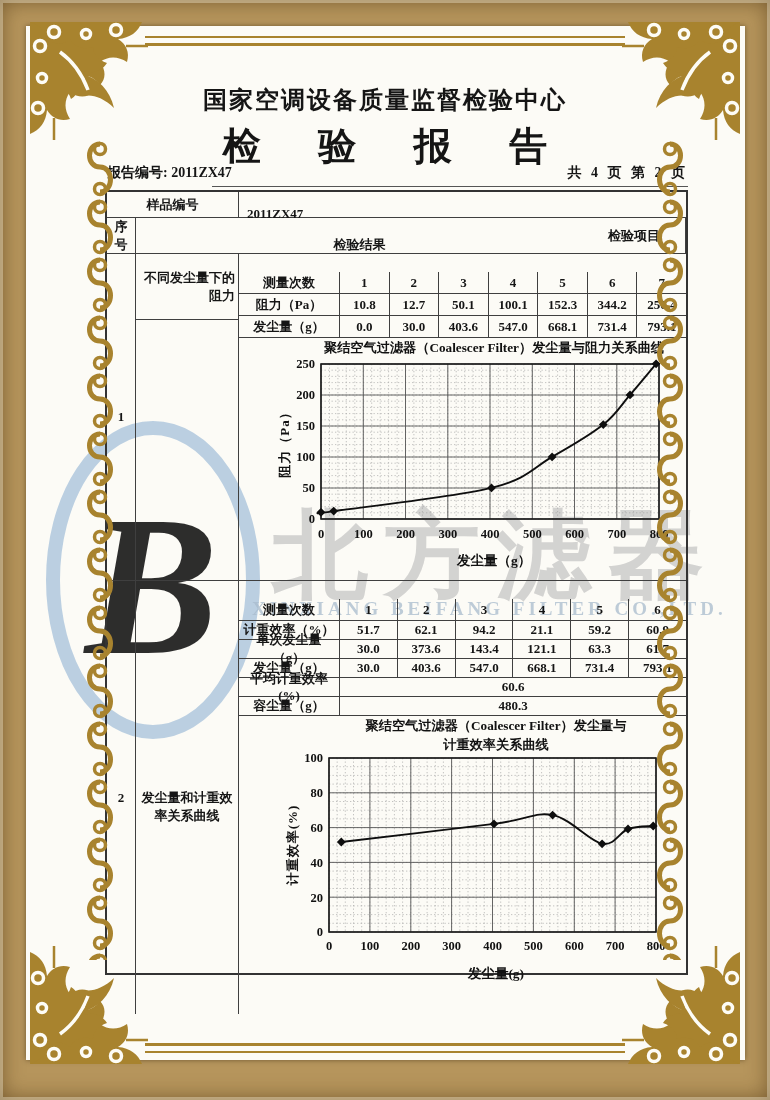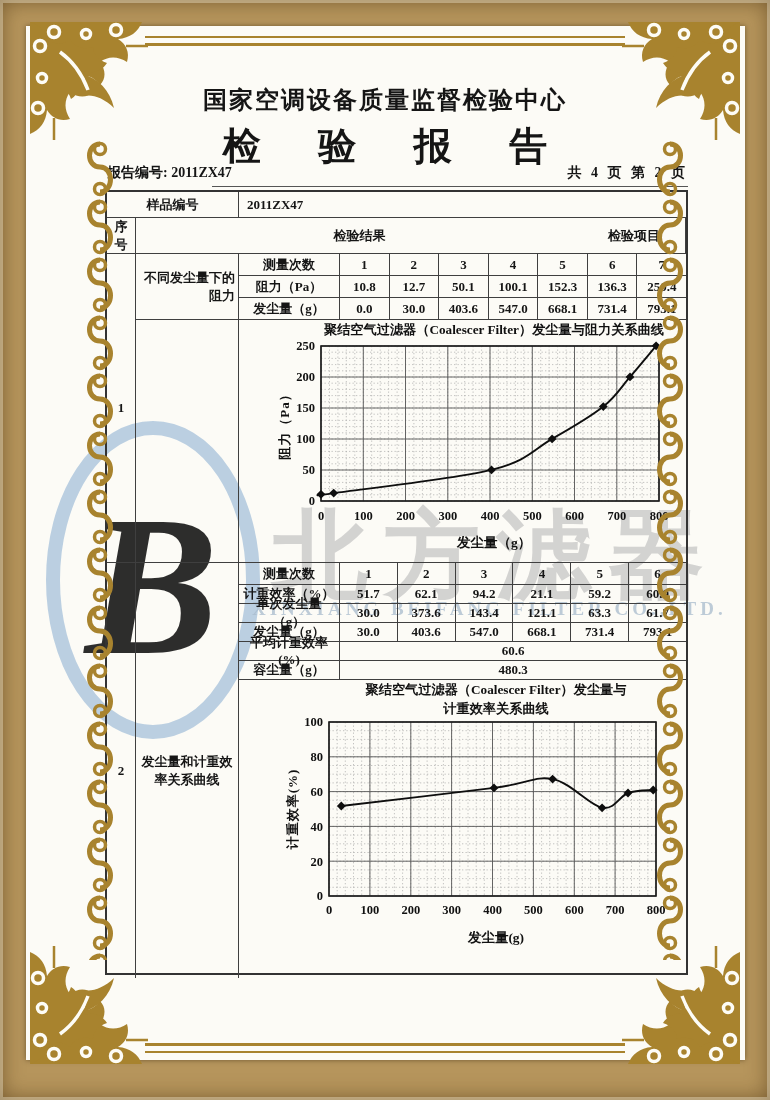--- a/index.html
+++ b/index.html
@@ -44,21 +44,21 @@
        border:2px solid #333;box-sizing:border-box;display:flex;flex-direction:column;
        font-size:13px;font-weight:600;}
   .dtable *{box-sizing:border-box;}
   .tr{display:flex;}
   .td{display:flex;align-items:center;justify-content:center;text-align:center;padding:0 3px;}
   .b-r{border-right:1px solid #3f3f3f;}
   .b-b{border-bottom:1px solid #3f3f3f;}
   .w-seq{width:29px;flex:none;}
   .w-item{width:103px;flex:none;}
   .w-lab{width:101px;flex:none;}
-  .grow{flex:1;}
+  .grow{flex:1;margin-top:18px;}
   .left-al{justify-content:flex-start;padding-left:8px;}
   .sec{display:flex;}
   .col{display:flex;flex-direction:column;}
   .mr{display:flex;flex:none;}
   .mv{flex:1;display:flex;align-items:center;justify-content:center;}
   .chart-cell{position:relative;flex:1;}
   .chart-cell svg{position:absolute;left:0;top:0;}
   text{font-family:"Liberation Serif","DejaVu Serif",serif;fill:#111;}
 </style>
 </head>
@@ -117,21 +117,21 @@
                 <div class="mv b-b b-r">6</div>
                 <div class="mv b-b">7</div>
               </div>
               <div class="mr" style="height: 22px;">
                 <div class="td b-r b-b w-lab">阻力（Pa）</div>
                 <div class="mv b-b b-r">10.8</div>
                 <div class="mv b-b b-r">12.7</div>
                 <div class="mv b-b b-r">50.1</div>
                 <div class="mv b-b b-r">100.1</div>
                 <div class="mv b-b b-r">152.3</div>
-                <div class="mv b-b b-r">136.3</div>
+                <div class="mv b-b b-r">344.2</div>
                 <div class="mv b-b">250.4</div>
               </div>
               <div class="mr" style="height: 22px;">
                 <div class="td b-r b-b w-lab">发尘量（g）</div>
                 <div class="mv b-b b-r">0.0</div>
                 <div class="mv b-b b-r">30.0</div>
                 <div class="mv b-b b-r">403.6</div>
                 <div class="mv b-b b-r">547.0</div>
                 <div class="mv b-b b-r">668.1</div>
                 <div class="mv b-b b-r">731.4</div>

